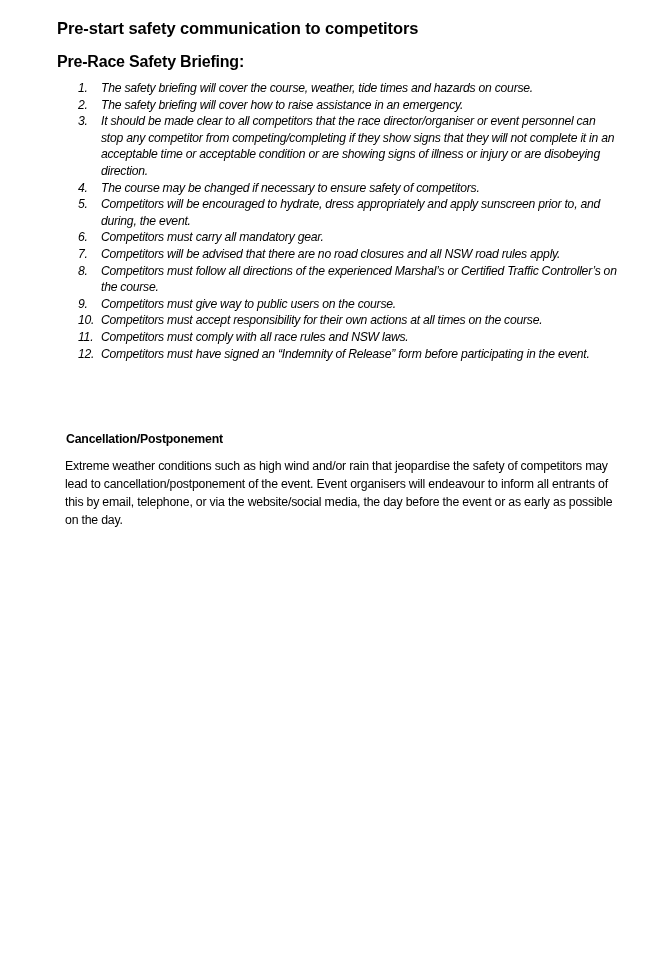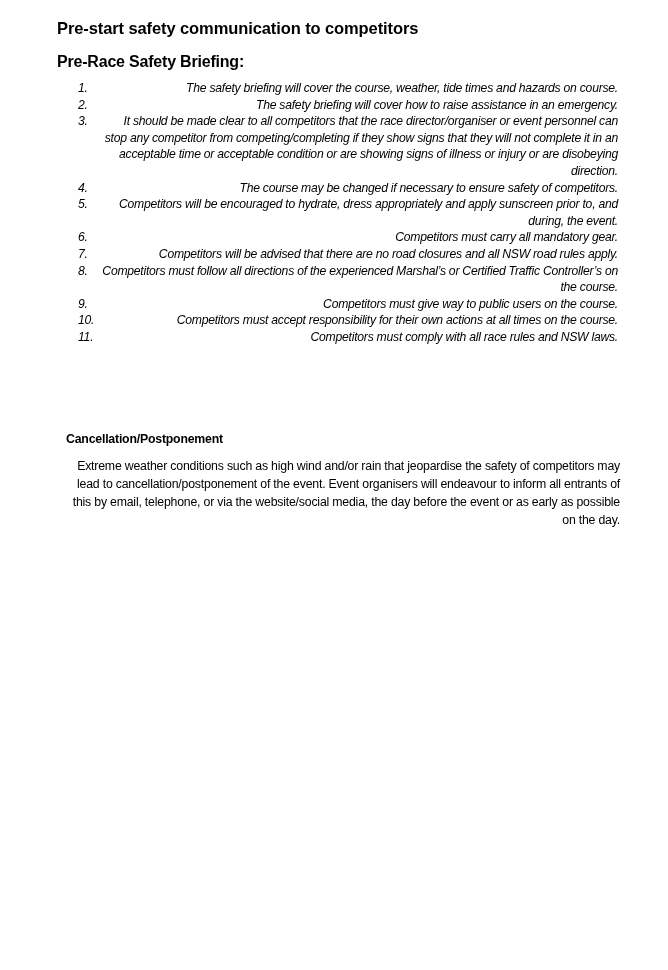--- a/index.html
+++ b/index.html
@@ -15,21 +15,20 @@
       color: #000000;
       font-family: "Liberation Sans", sans-serif;
     }
     .page {
       position: absolute;
       left: 0;
       top: 0;
       width: 668px;
       height: 970px;
       background: #ffffff;
-      text-align: right;
     }
     .title {
       position: absolute;
       left: 57px;
       top: 19px;
       font-size: 16.5px;
       font-weight: bold;
       letter-spacing: -0.1px;
       white-space: nowrap;
     }
@@ -97,17 +96,18 @@
     <li><span class="num">2.</span><span>The safety briefing will cover how to raise assistance in an emergency.</span></li>
     <li><span class="num">3.</span><span>It should be made clear to all competitors that the race director/organiser or event personnel can stop any competitor from competing/completing if they show signs that they will not complete it in an acceptable time or acceptable condition or are showing signs of illness or injury or are disobeying direction.</span></li>
     <li><span class="num">4.</span><span>The course may be changed if necessary to ensure safety of competitors.</span></li>
     <li><span class="num">5.</span><span>Competitors will be encouraged to hydrate, dress appropriately and apply sunscreen prior to, and during, the event.</span></li>
     <li><span class="num">6.</span><span>Competitors must carry all mandatory gear.</span></li>
     <li><span class="num">7.</span><span>Competitors will be advised that there are no road closures and all NSW road rules apply.</span></li>
     <li><span class="num">8.</span><span>Competitors must follow all directions of the experienced Marshal’s or Certified Traffic Controller’s on the course.</span></li>
     <li><span class="num">9.</span><span>Competitors must give way to public users on the course.</span></li>
     <li><span class="num">10.</span><span>Competitors must accept responsibility for their own actions at all times on the course.</span></li>
     <li><span class="num">11.</span><span>Competitors must comply with all race rules and NSW laws.</span></li>
+    <li><span class="num">12.</span><span>Competitors must have signed an “Indemnity of Release” form before participating in the event.</span></li>
   </ol>
 
   <div class="section2-head">Cancellation/Postponement</div>
   <p class="section2-body">Extreme weather conditions such as high wind and/or rain that jeopardise the safety of competitors may lead to cancellation/postponement of the event.  Event organisers will endeavour to inform all entrants of this by email, telephone, or via the website/social media, the day before the event or as early as possible on the day.</p>
 </div>
 
 </body></html>

